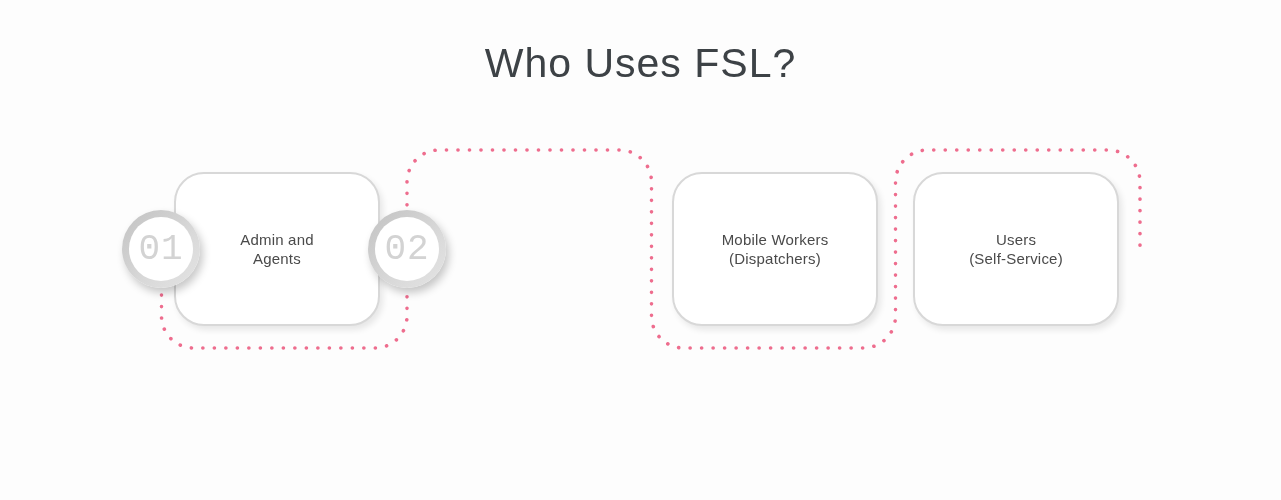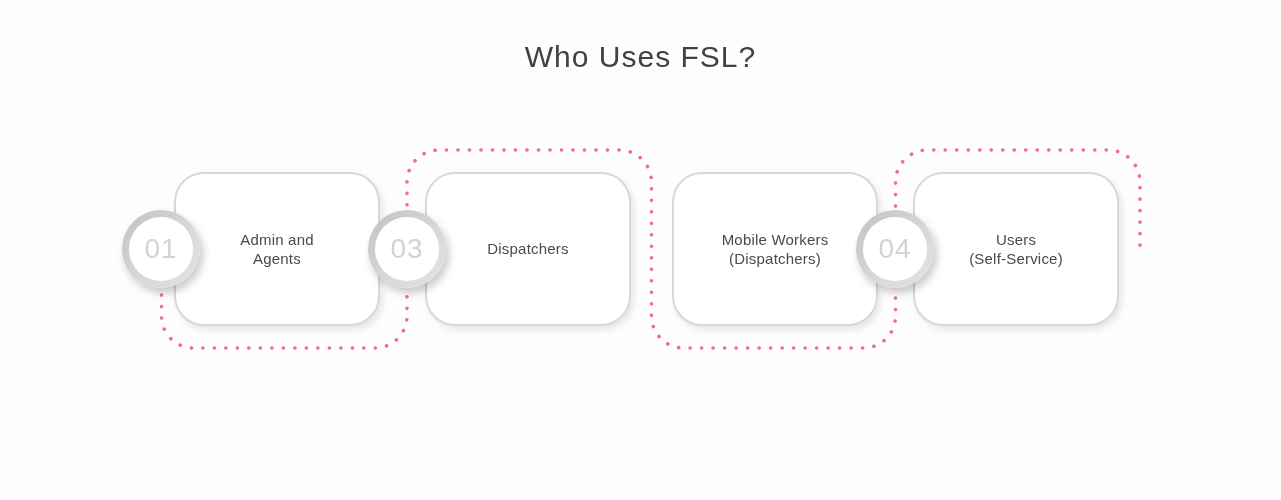--- a/index.html
+++ b/index.html
@@ -14,21 +14,21 @@
     background: #fdfdfd;
     overflow: hidden;
   }
   .title {
     position: absolute;
     top: 40px;
     left: 0;
     width: 100%;
     margin: 0;
     text-align: center;
-    font-size: 30px;
+    font-size: 41px;
     font-weight: 300;
     letter-spacing: 1px;
     color: #3d4246;
     z-index: 1;
   }
   .flow-svg {
     position: absolute;
     inset: 0;
     z-index: 3;
     pointer-events: none;
@@ -80,24 +80,25 @@
   .circle-1 { left: 122px; }
   .circle-2 { left: 368px; }
   .circle-3 { left: 612px; }
   .circle-4 { left: 856px; }
   .circle-number {
     position: absolute;
     inset: 0;
     display: flex;
     align-items: center;
     justify-content: center;
-    font-size: 28px;
+    font-size: 36px;
     letter-spacing: 1px;
     color: #d3d3d3;
     font-weight: 400;
+    font-family: Liberation Mono, monospace;
   }
 </style>
 </head>
 <body>
 
 <div class="canvas">
 
   <h1 class="title">Who Uses FSL?</h1>
 
   <svg class="flow-svg" width="1281" height="500" viewBox="0 0 1281 500" xmlns="http://www.w3.org/2000/svg">
@@ -118,35 +119,29 @@
              A 32 32 0 0 1 927.5 150
              L 1108 150
              A 32 32 0 0 1 1140 182
              L 1140 256" fill="none" stroke="#ee6d8e" stroke-width="3.6" stroke-linecap="round" stroke-dasharray="0.1 11.4"></path>
   </svg>
 
   <div class="box box-1">
     <span class="box-label">Admin and
 Agents</span>
   </div>
-  <div class="box box-2">
-    <span class="box-label">Dispatchers</span>
-  </div>
   <div class="box box-3">
     <span class="box-label">Mobile Workers
 (Dispatchers)</span>
   </div>
   <div class="box box-4">
     <span class="box-label">Users
 (Self-Service)</span>
   </div>
 
   <div class="circle circle-1">
     <span class="circle-number">01</span>
   </div>
   <div class="circle circle-2">
-    <span class="circle-number">03</span>
-  </div>
-  <div class="circle circle-4">
-    <span class="circle-number">04</span>
+    <span class="circle-number">02</span>
   </div>
 
 </div>
 
 </body></html>

